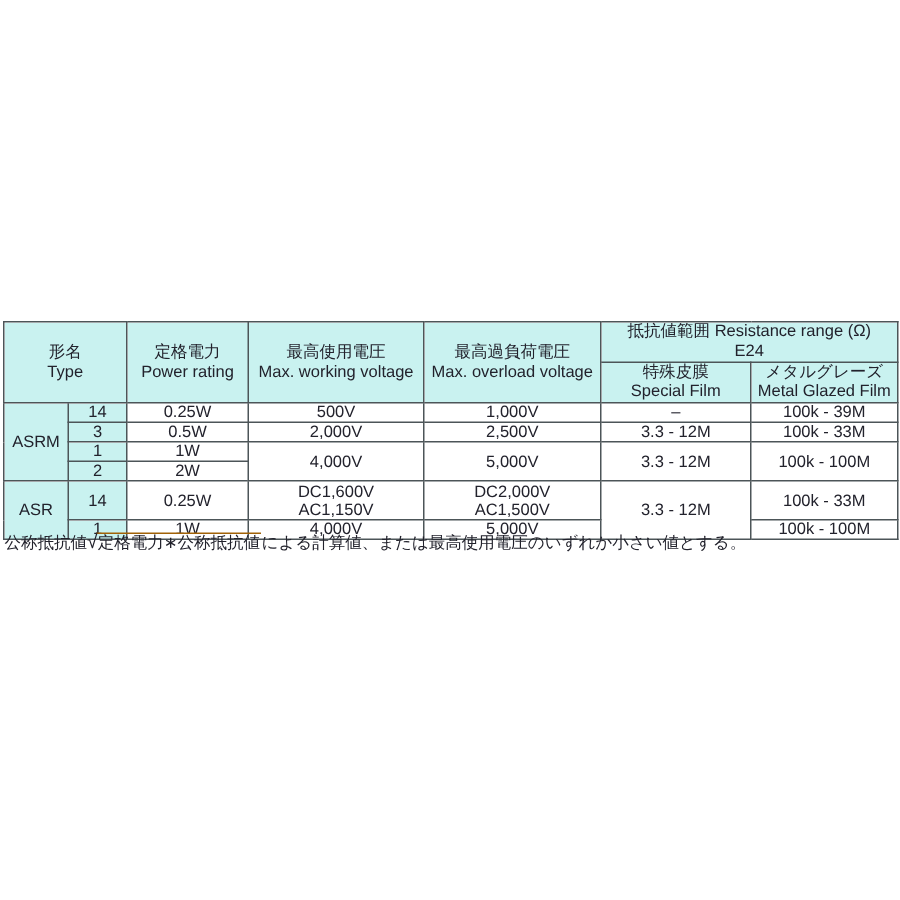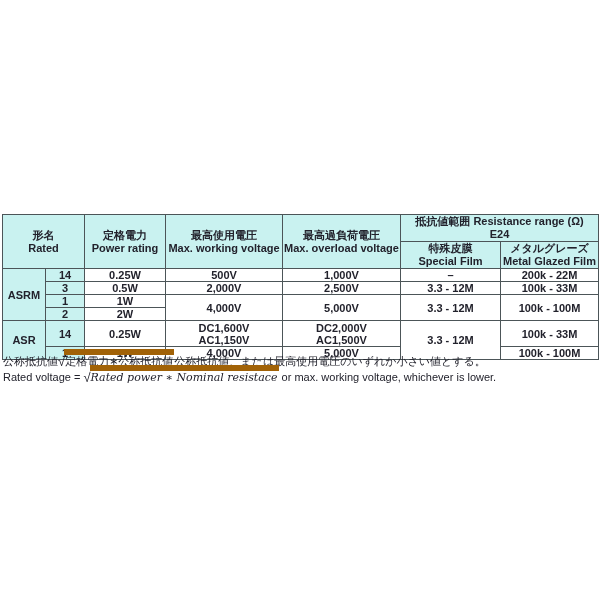--- a/index.html
+++ b/index.html
@@ -30,21 +30,21 @@
     border: 1px solid #4c5558;
   }
   table.spec td, table.spec th {
     border: 1px solid #4c5558;
     padding: 0;
     margin: 16px;
     text-align: center;
     vertical-align: middle;
     font-size: 11px;
     line-height: 12px;
-    font-weight: bold;
+    font-weight: normal;
     color: #22222c;
     overflow: hidden;
   }
   table.spec th {
     line-height: 13px;
   }
   .hdr {
     background: #c9f2f0;
   }
   .pre {
@@ -63,21 +63,21 @@
     color: #22222c;
     white-space: nowrap;
   }
   .sqrt {
     font-size: 13px;
     display: inline-block;
     transform: translateY(0.5px);
     margin-right: -1px;
   }
   .radicand {
-    border-top: 6px solid #a16207;
+    border-top: 1px solid #a16207;
     padding: 0 1px;
   }
   .formula-en {
     font-family: "DejaVu Serif", "Liberation Serif", serif;
     font-style: italic;
     font-size: 11px;
   }
 </style>
 </head>
 <body>
@@ -90,21 +90,21 @@
       <col style="width:39px">
       <col style="width:81px">
       <col style="width:117px">
       <col style="width:118px">
       <col style="width:100px">
       <col style="width:98px">
     </colgroup>
     <tbody>
       <tr class="hrow1">
         <th class="hdr pre" rowspan="2" colspan="2">形名
-Rated</th>
+Type</th>
         <th class="hdr pre" rowspan="2">定格電力
 Power rating</th>
         <th class="hdr pre" rowspan="2">最高使用電圧
 Max. working voltage</th>
         <th class="hdr pre" rowspan="2">最高過負荷電圧
 Max. overload voltage</th>
         <th class="hdr pre" colspan="2">抵抗値範囲 Resistance range (Ω)
 E24</th>
       </tr>
       <tr class="hrow2">
@@ -114,21 +114,21 @@
 Metal Glazed Film</th>
       </tr>
 
       <tr class="drow">
         <td class="hdr" rowspan="4">ASRM</td>
         <td class="hdr">14</td>
         <td>0.25W</td>
         <td>500V</td>
         <td>1,000V</td>
         <td>–</td>
-        <td>200k - 22M</td>
+        <td>100k - 39M</td>
       </tr>
       <tr class="drow">
         <td class="hdr">3</td>
         <td>0.5W</td>
         <td>2,000V</td>
         <td>2,500V</td>
         <td>3.3 - 12M</td>
         <td>100k - 33M</td>
       </tr>
       <tr class="drow">
@@ -160,20 +160,17 @@
         <td>1W</td>
         <td>4,000V</td>
         <td>5,000V</td>
         <td>100k - 100M</td>
       </tr>
     </tbody>
   </table>
 
   <div class="footnote">
     <div>
-      <span>公称抵抗値</span><span class="sqrt">√</span><span class="radicand">定格電力∗公称抵抗値</span><span>公称抵抗値、または最高使用電圧のいずれか小さい値とする。</span>
-    </div>
-    <div>
-      <span>Rated voltage = </span><span class="sqrt">√</span><span class="radicand formula-en">Rated power ∗ Nominal resistace</span><span> or max. working voltage, whichever is lower.</span>
+      <span>公称抵抗値</span><span class="sqrt">√</span><span class="radicand">定格電力∗公称抵抗値</span><span>による計算値、または最高使用電圧のいずれか小さい値とする。</span>
     </div>
   </div>
 
 </div>
 
 </body></html>

